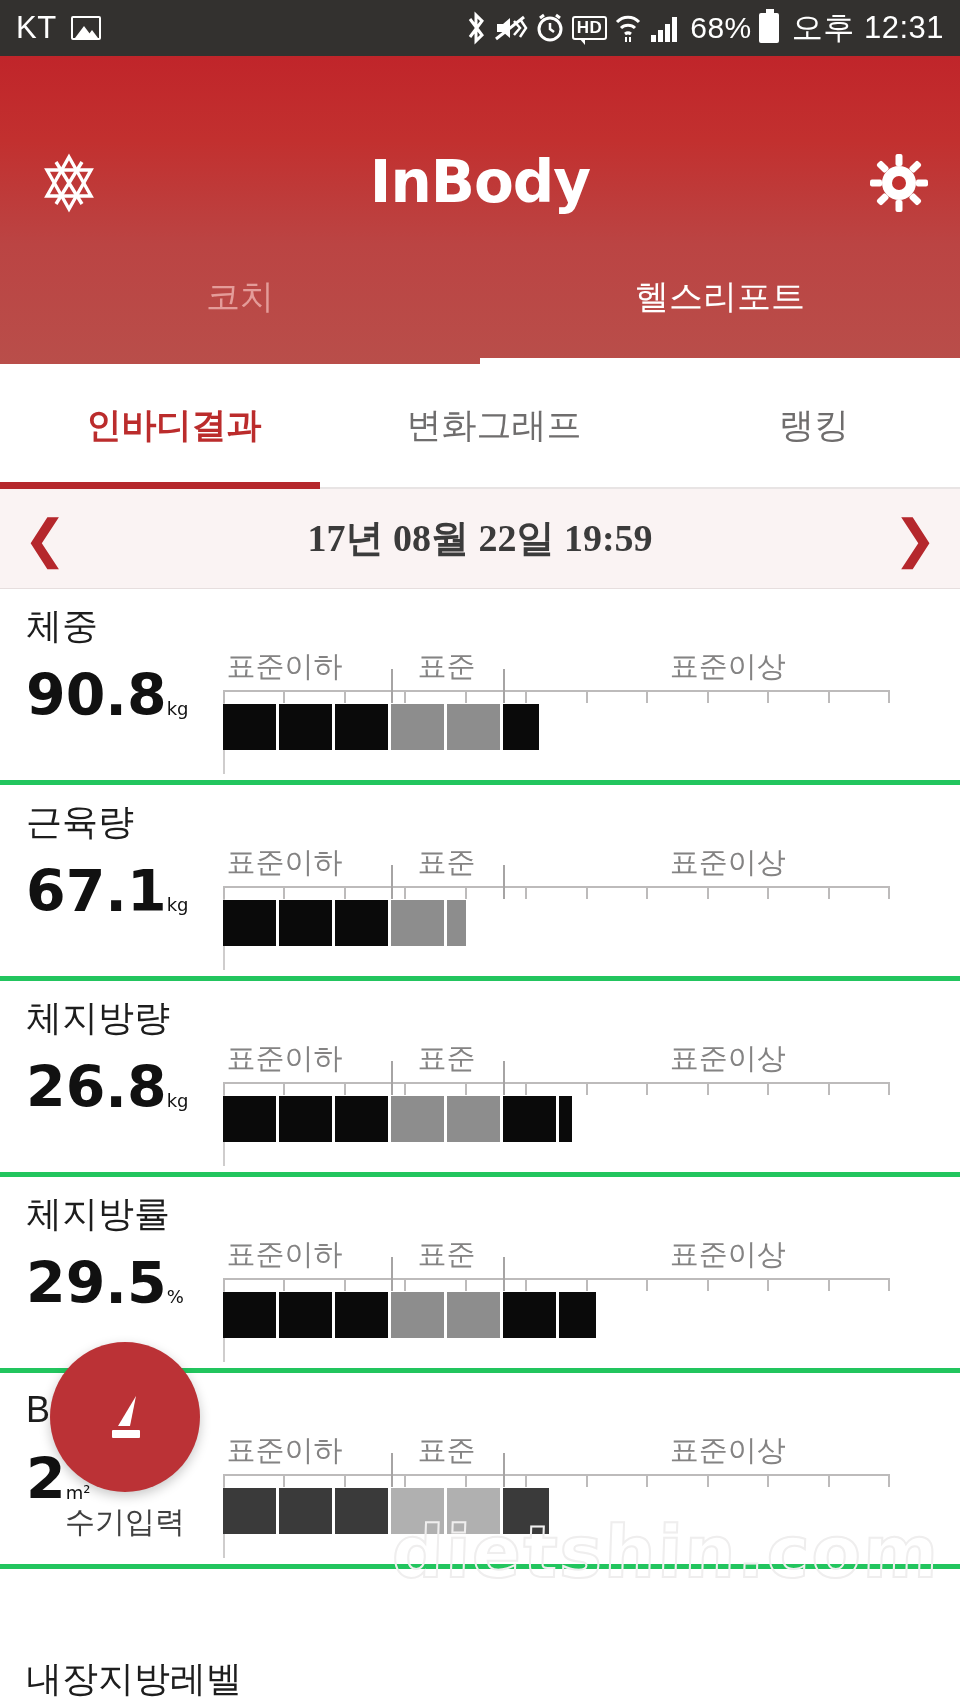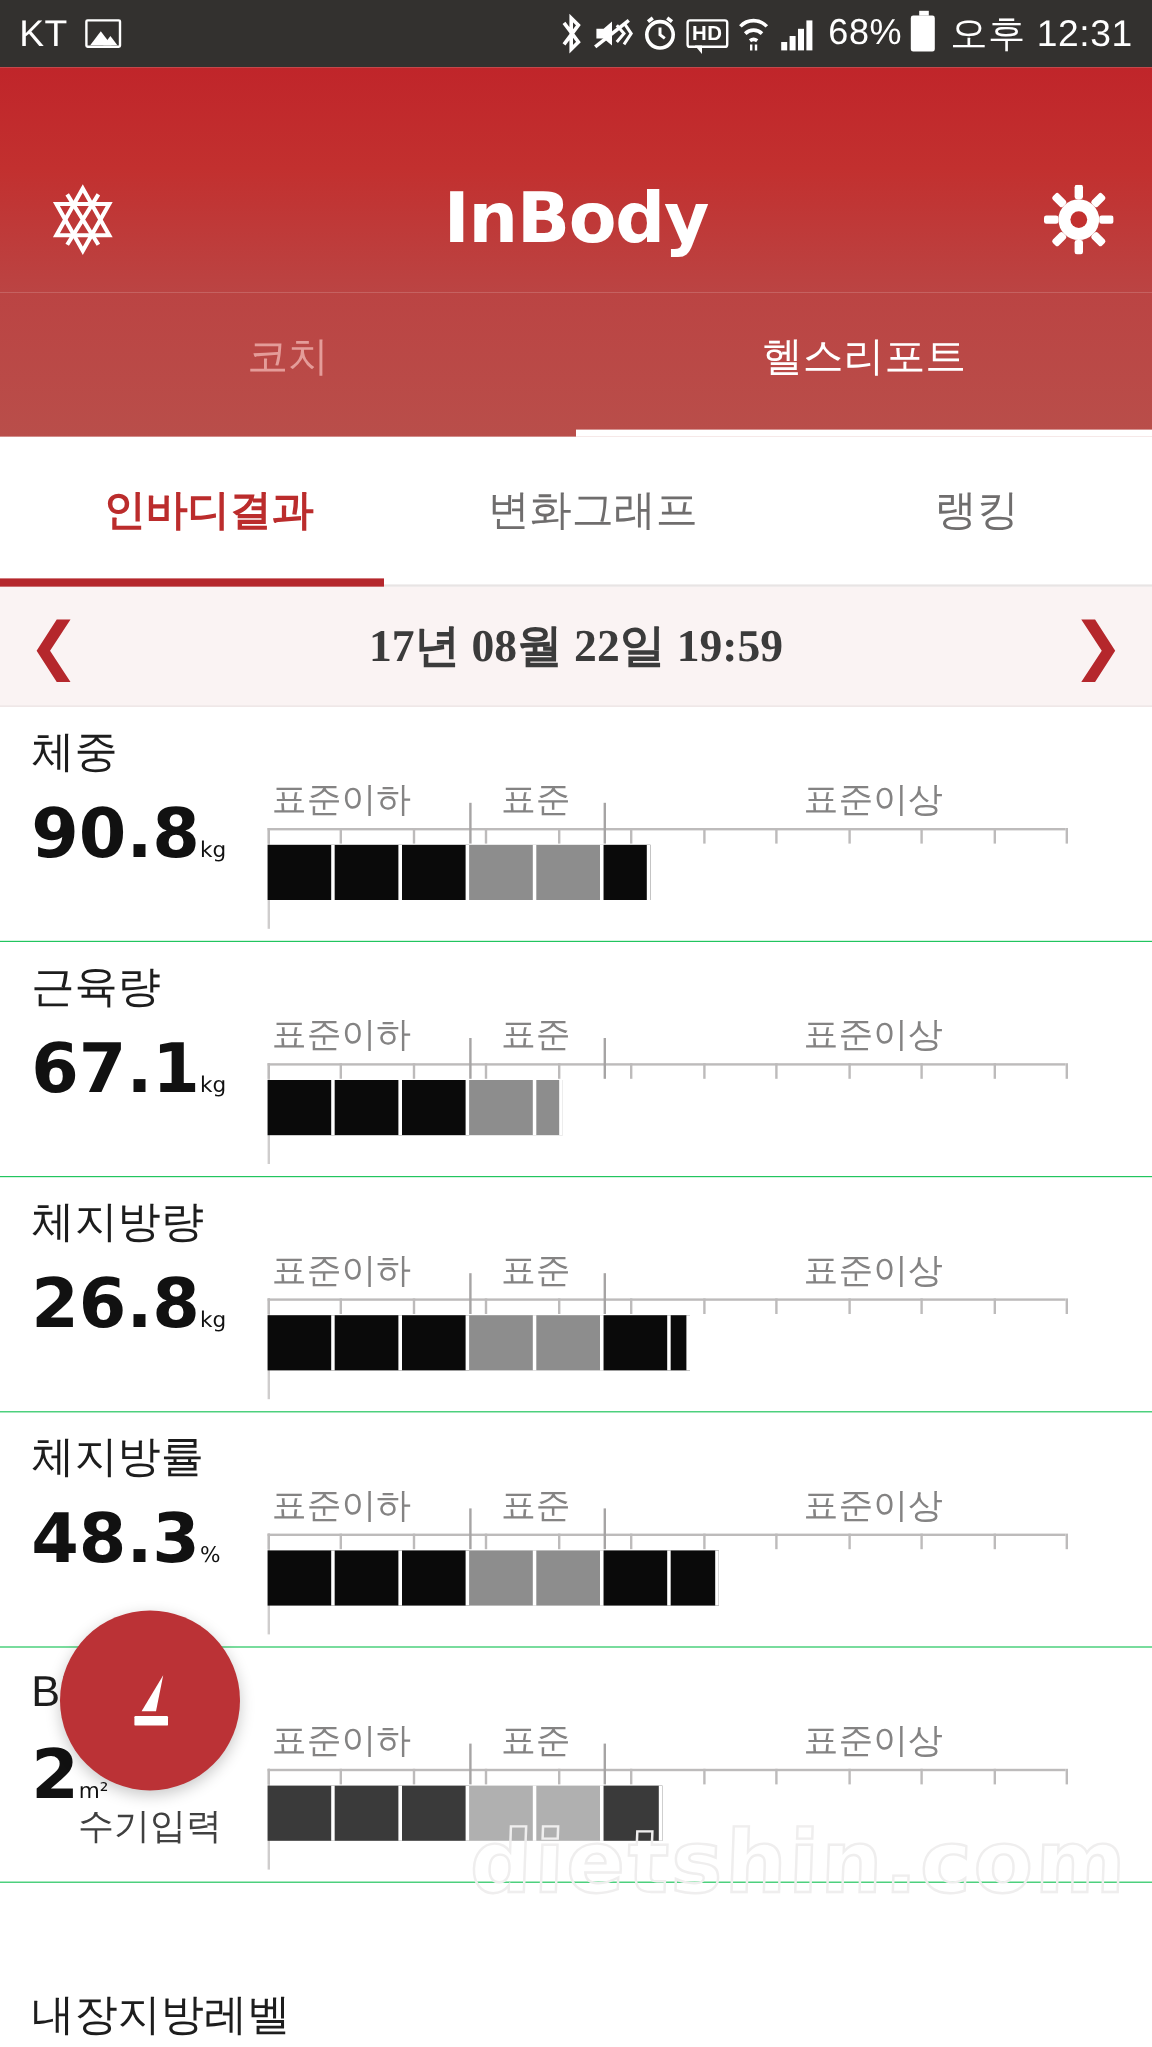--- a/index.html
+++ b/index.html
@@ -111,21 +111,21 @@
     width: 90px; display: flex; align-items: center; justify-content: center;
     color: #b5272c; font-size: 52px; font-weight: bold; font-family: "DejaVu Sans", sans-serif;
   }
   .date-text {
     flex: 1; text-align: center; font-size: 38px; font-weight: bold; color: #3b3b3b; font-family: Liberation Serif, serif;
   }
 
   
   .rows { position: relative; background: #ffffff; }
   .mrow {
-    position: relative; height: 196px; border-bottom: 1px solid #22c55e;
+    position: relative; height: 196px; border-bottom: 5px solid #22c55e;
     display: flex; align-items: flex-start;
   }
   .mrow-left { width: 196px; padding-left: 26px; padding-top: 18px; }
   .m-label { font-size: 36px; color: #1d1d1d; line-height: 1.05; }
   .m-value {
     margin-top: 22px; font-size: 57px; font-weight: bold; color: #111111;
     line-height: 1; white-space: nowrap; font-family: "DejaVu Sans", sans-serif;
   }
   .m-unit { font-size: 18px; font-weight: normal; vertical-align: baseline; }
 
@@ -399,21 +399,21 @@
             <div class="seg" style="left: 25.26%; width: 8.42%; background: rgb(141, 141, 141);"></div>
             <div class="seg" style="left: 33.68%; width: 8.42%; background: rgb(141, 141, 141);"></div>
             <div class="seg" style="left: 42.1%; width: 8.42%; background: rgb(10, 10, 10);"></div>
             <div class="seg" style="left: 50.52%; width: 2.48%; background: rgb(10, 10, 10);"></div>
           </div>
         </div>
       </div>
       <div class="mrow">
         <div class="mrow-left">
           <div class="m-label">체지방률</div>
-          <div class="m-value"><span>48.3</span><span class="m-unit">%</span></div>
+          <div class="m-value"><span>29.5</span><span class="m-unit">%</span></div>
         </div>
         <div class="gauge">
           <div class="zone-labels">
             <span class="zl" style="left: 4%;">표준이하</span>
             <span class="zl" style="left: 29%;">표준</span>
             <span class="zl" style="left: 62%;">표준이상</span>
           </div>
           <div class="baseline"></div>
           <div class="scale">
             <div class="tick small" style="left: 0%;"></div>

